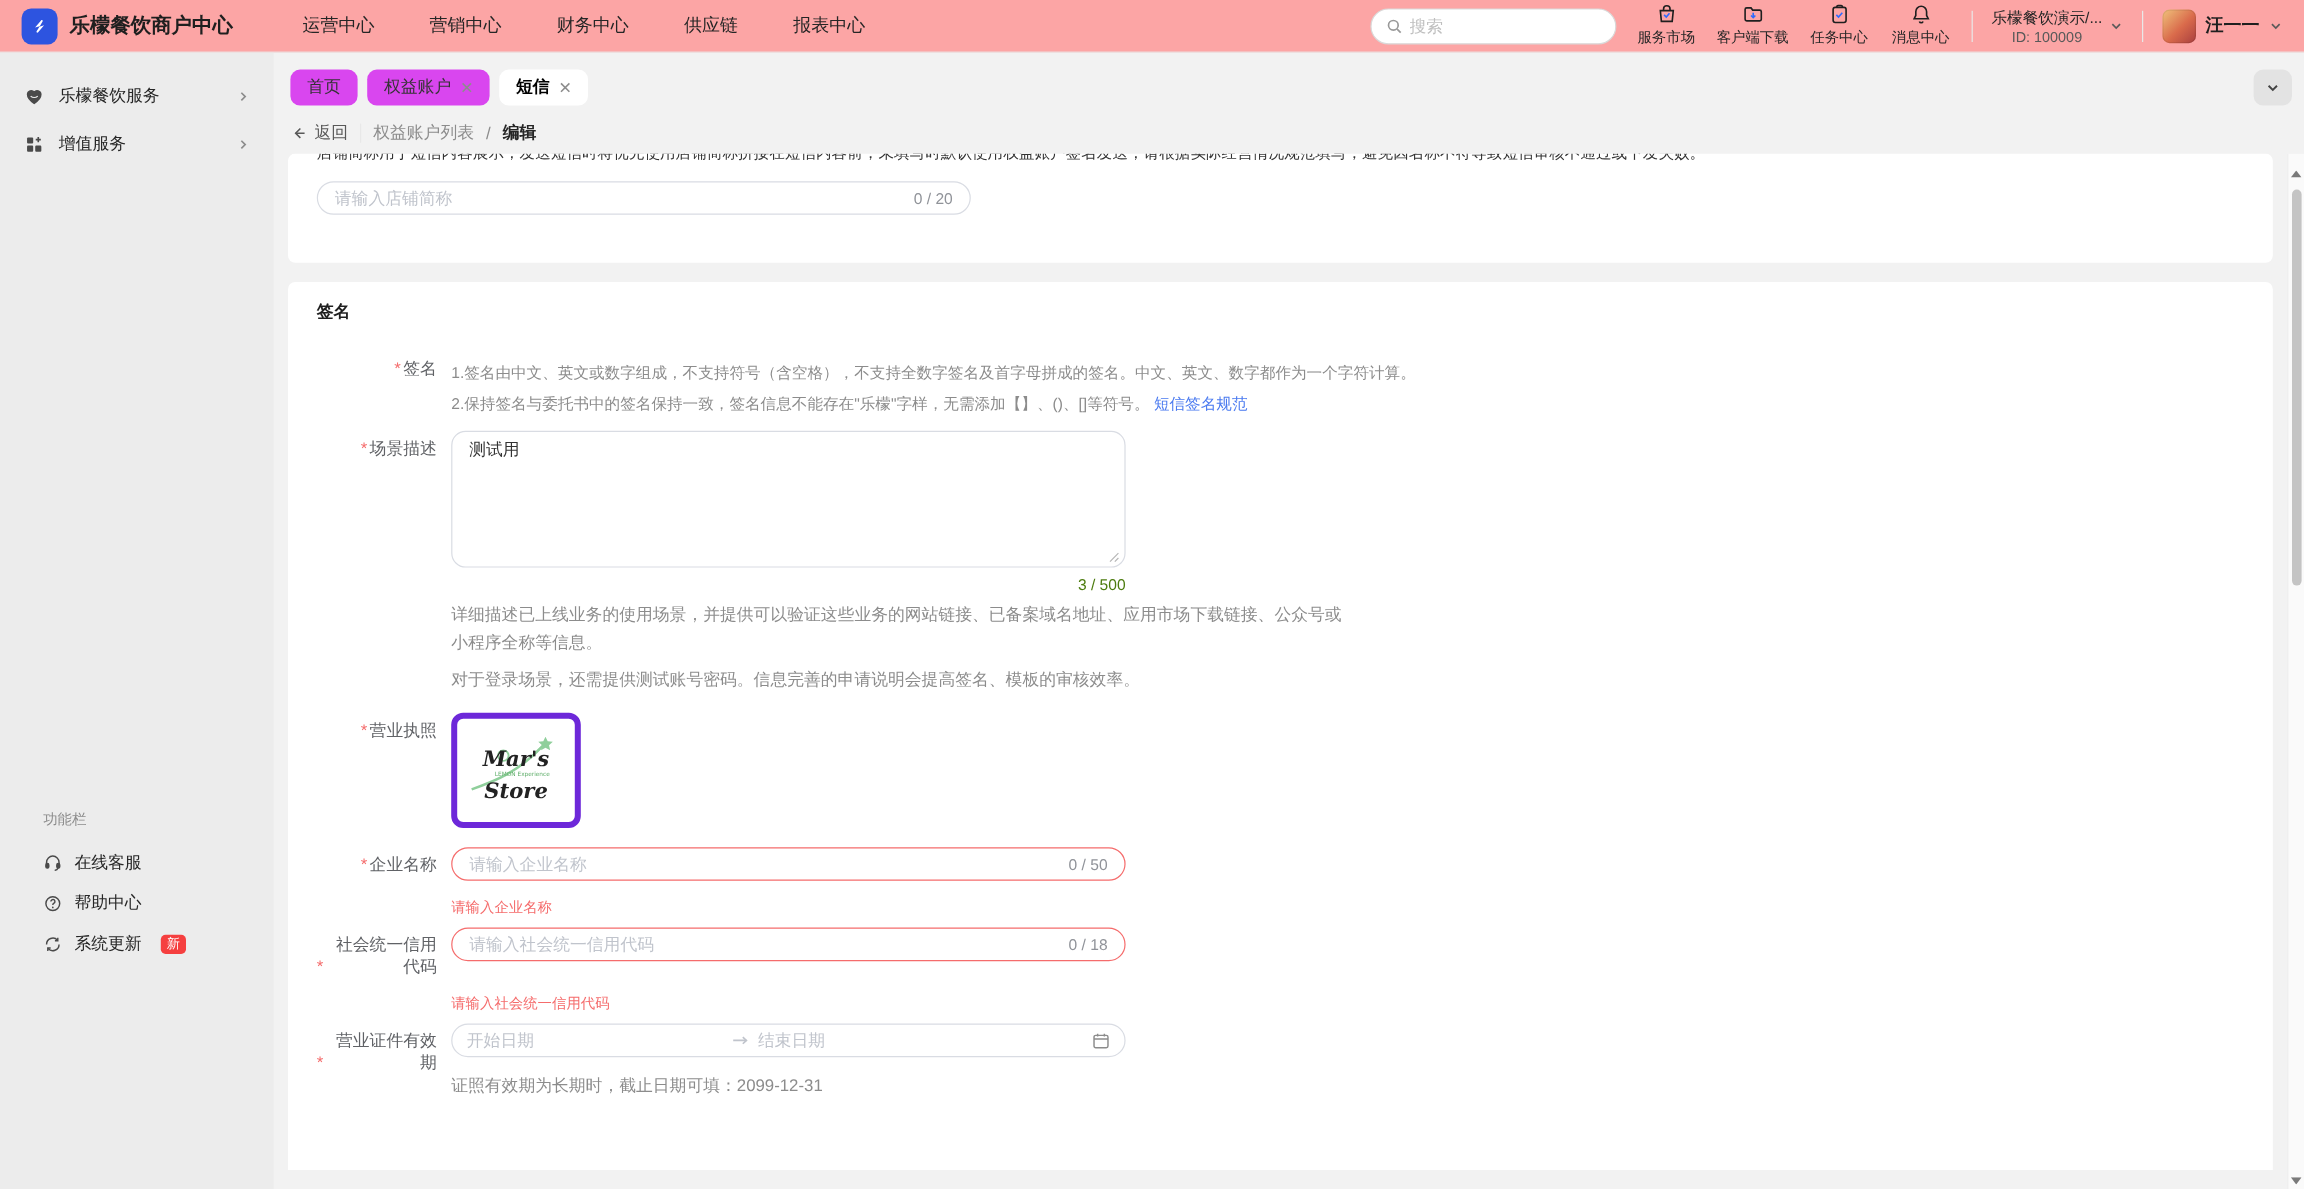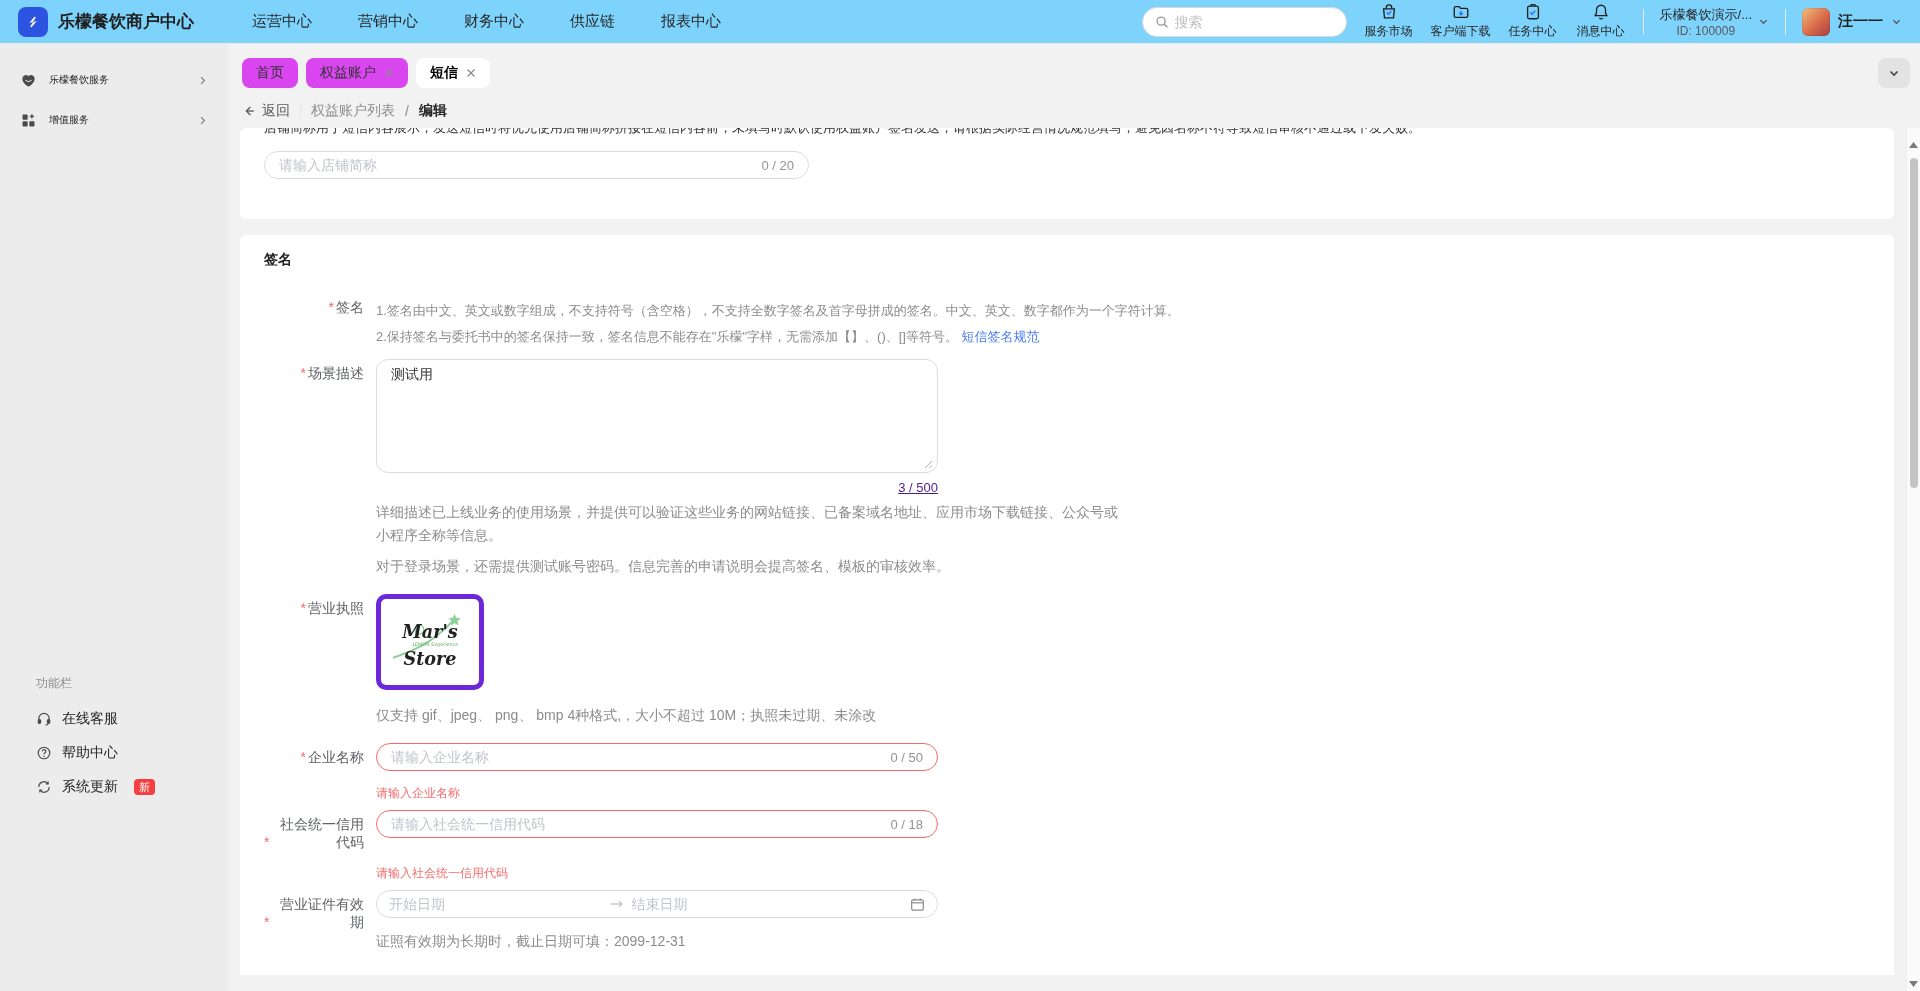--- a/index.html
+++ b/index.html
@@ -1,20 +1,20 @@
 <!DOCTYPE html>
 <html><head>
 <meta charset="utf-8">
 <style>
   * { margin:0; padding:0; box-sizing:border-box; }
   html,body { width:1920px; height:991px; overflow:hidden; }
   body { font-family:"Liberation Sans","DejaVu Sans",sans-serif; font-size:14px; color:#262626; background:#f2f2f2; }
 
   
-  .topbar { height:44px; background:#7dd3fc; display:flex; align-items:center; padding:0 18px; border-bottom:1px solid #ececec; }
+  .topbar { height:44px; background:#fca5a5; display:flex; align-items:center; padding:0 18px; border-bottom:1px solid #ececec; }
   .logo { width:30px; height:30px; border-radius:8px; background:#2d54e0; display:flex; align-items:center; justify-content:center; flex:none; }
   .brand { font-size:17px; font-weight:700; color:#1f1f1f; margin-left:10px; white-space:nowrap; }
   .topnav { display:flex; margin-left:58px; gap:46px; }
   .topnav .nav-item { font-size:15px; color:#262626; cursor:pointer; white-space:nowrap; }
   .top-right { margin-left:auto; display:flex; align-items:center; gap:16px; }
   .searchbox { width:205px; height:30px; border:1px solid #d9d9d9; border-radius:16px; display:flex; align-items:center; padding:0 12px; gap:6px; background:#fff; }
   .searchbox input { border:none; outline:none; width:100%; font-size:14px; color:#333; background:transparent; }
   .searchbox input::placeholder { color:#bfbfbf; }
   .quick { display:flex; flex-direction:column; align-items:center; gap:2px; cursor:pointer; min-width:52px; }
   .quick .ql-label { font-size:12px; color:#262626; white-space:nowrap; }
@@ -24,21 +24,21 @@
   .merchant .m-name { font-size:13px; color:#262626; white-space:nowrap; }
   .merchant .m-id { font-size:12px; color:#595959; }
   .userbox { display:flex; align-items:center; gap:8px; cursor:pointer; }
   .avatar { width:28px; height:28px; border-radius:6px; background:linear-gradient(135deg,#f0c27b 0%,#d96a4b 55%,#a83f3f 100%); box-shadow:inset 0 0 0 1px rgba(0,0,0,.08); }
   .username { font-size:15px; font-weight:600; color:#1f1f1f; white-space:nowrap; }
 
   
   .workspace { display:flex; height:947px; }
   .sidebar { width:228px; background:#ececec; position:relative; padding-top:16px; flex:none; }
   .side-item { height:40px; display:flex; align-items:center; padding:0 20px; cursor:pointer; }
-  .side-item .s-label { flex:1; margin-left:12px; font-size:10px; color:#262626; }
+  .side-item .s-label { flex:1; margin-left:12px; font-size:14px; color:#262626; }
   .side-footer { position:absolute; top:631px; left:16px; right:0; padding:0 20px; }
   .side-footer .f-title { font-size:12px; color:#8c8c8c; margin-bottom:10px; }
   .f-item { height:34px; display:flex; align-items:center; gap:10px; cursor:pointer; font-size:14px; color:#262626; }
   .badge-new { background:#f53f3f; color:#fff; font-size:11px; line-height:16px; padding:0 5px; border-radius:4px; margin-left:6px; }
 
   .main { flex:1; display:flex; flex-direction:column; min-width:0; }
   .tabbar { padding:14px 10px 6px 14px; display:flex; align-items:center; gap:8px; }
   .tab { height:30px; border-radius:8px; background:#d946ef; display:flex; align-items:center; gap:8px; padding:0 14px; font-size:14px; color:#333; cursor:pointer; white-space:nowrap; }
   .tab.active { background:#fff; color:#000; font-weight:600; }
   .tab-overflow-btn { margin-left:auto; width:32px; height:30px; border-radius:8px; background:#e3e3e3; display:flex; align-items:center; justify-content:center; cursor:pointer; }
@@ -70,21 +70,21 @@
   .w545 { width:545px; margin-top:16px; }
   .w562 { width:562px; }
 
   .tips { font-size:13px; color:#8c8c8c; line-height:20px; margin-top:8px; }
   .tips .link { color:#4a7af0; cursor:pointer; }
   .tips2 { font-size:14px; color:#8c8c8c; line-height:23px; }
 
   .ta-wrap { position:relative; width:562px; }
   textarea.scene { width:562px; height:114px; border:1px solid #d9dce3; border-radius:12px; padding:6px 14px; font-size:14px; color:#333; font-family:inherit; resize:none; outline:none; }
   .resize-handle { position:absolute; right:5px; bottom:7px; }
-  .ta-counter { width:562px; text-align:right; font-size:13px; color:#4c1d95; margin-top:4px;text-decoration:underline; }
+  .ta-counter { width:562px; text-align:right; font-size:13px; color:#4d7c0f; margin-top:4px; }
 
   .upload-box { width:108px; height:96px; border:5px solid #6d28d9; border-radius:10px; display:flex; align-items:center; justify-content:center; cursor:pointer; overflow:hidden; background:#fff; }
   .err-text { font-size:12px; color:#f56c6c; margin:14px 0 0 112px; }
 
   .range-input { width:562px; height:28px; border:1px solid #d9dce3; border-radius:14px; display:flex; align-items:center; padding:0 12px; gap:8px; }
   .range-input input { border:none; outline:none; font-size:14px; color:#333; background:transparent; min-width:0; }
   .range-input input::placeholder { color:#c0c4cc; }
   .ri-start { flex:1.1; }
   .ri-end { flex:1.4; }
 
@@ -371,21 +371,20 @@
             <div class="upload-box">
               <svg width="88" height="88" viewBox="0 0 100 100">
                 <path d="M8 68 C 30 60, 52 52, 76 26" fill="none" stroke="#8fcf9b" stroke-width="2.4"></path>
                 <path d="M78 18 l2.6 5.4 5.9.6 -4.4 4 1.3 5.8 -5.4-2.9 -5.1 2.9 1.2-5.8 -4.4-4 5.8-.6 z" fill="#8fcf9b" transform="scale(0.82) translate(17 4)"></path>
                 <circle cx="38" cy="36" r="5" fill="none" stroke="#8fcf9b" stroke-width="1.8"></circle>
                 <text x="50" y="46" text-anchor="middle" font-family="'DejaVu Serif',serif" font-style="italic" font-weight="700" font-size="20" fill="#222">Mar's</text>
                 <text x="56" y="55" text-anchor="middle" font-family="'DejaVu Sans',sans-serif" font-size="5.5" fill="#5fae6a">LEMON Experience</text>
                 <text x="50" y="76" text-anchor="middle" font-family="'DejaVu Serif',serif" font-style="italic" font-weight="700" font-size="20" fill="#222">Store</text>
               </svg>
             </div>
-            <div class="tips2" style="margin-top:14px">仅支持 gif、jpeg、 png、 bmp 4种格式,，大小不超过 10M；执照未过期、未涂改</div>
           </div>
         </div>
 
         <div class="form-row" style="margin-top:16px">
           <div class="f-label">
             <span class="req">*</span>
             <span>企业名称</span>
           </div>
           <div class="f-field">
             <div class="pill-input err w562">

